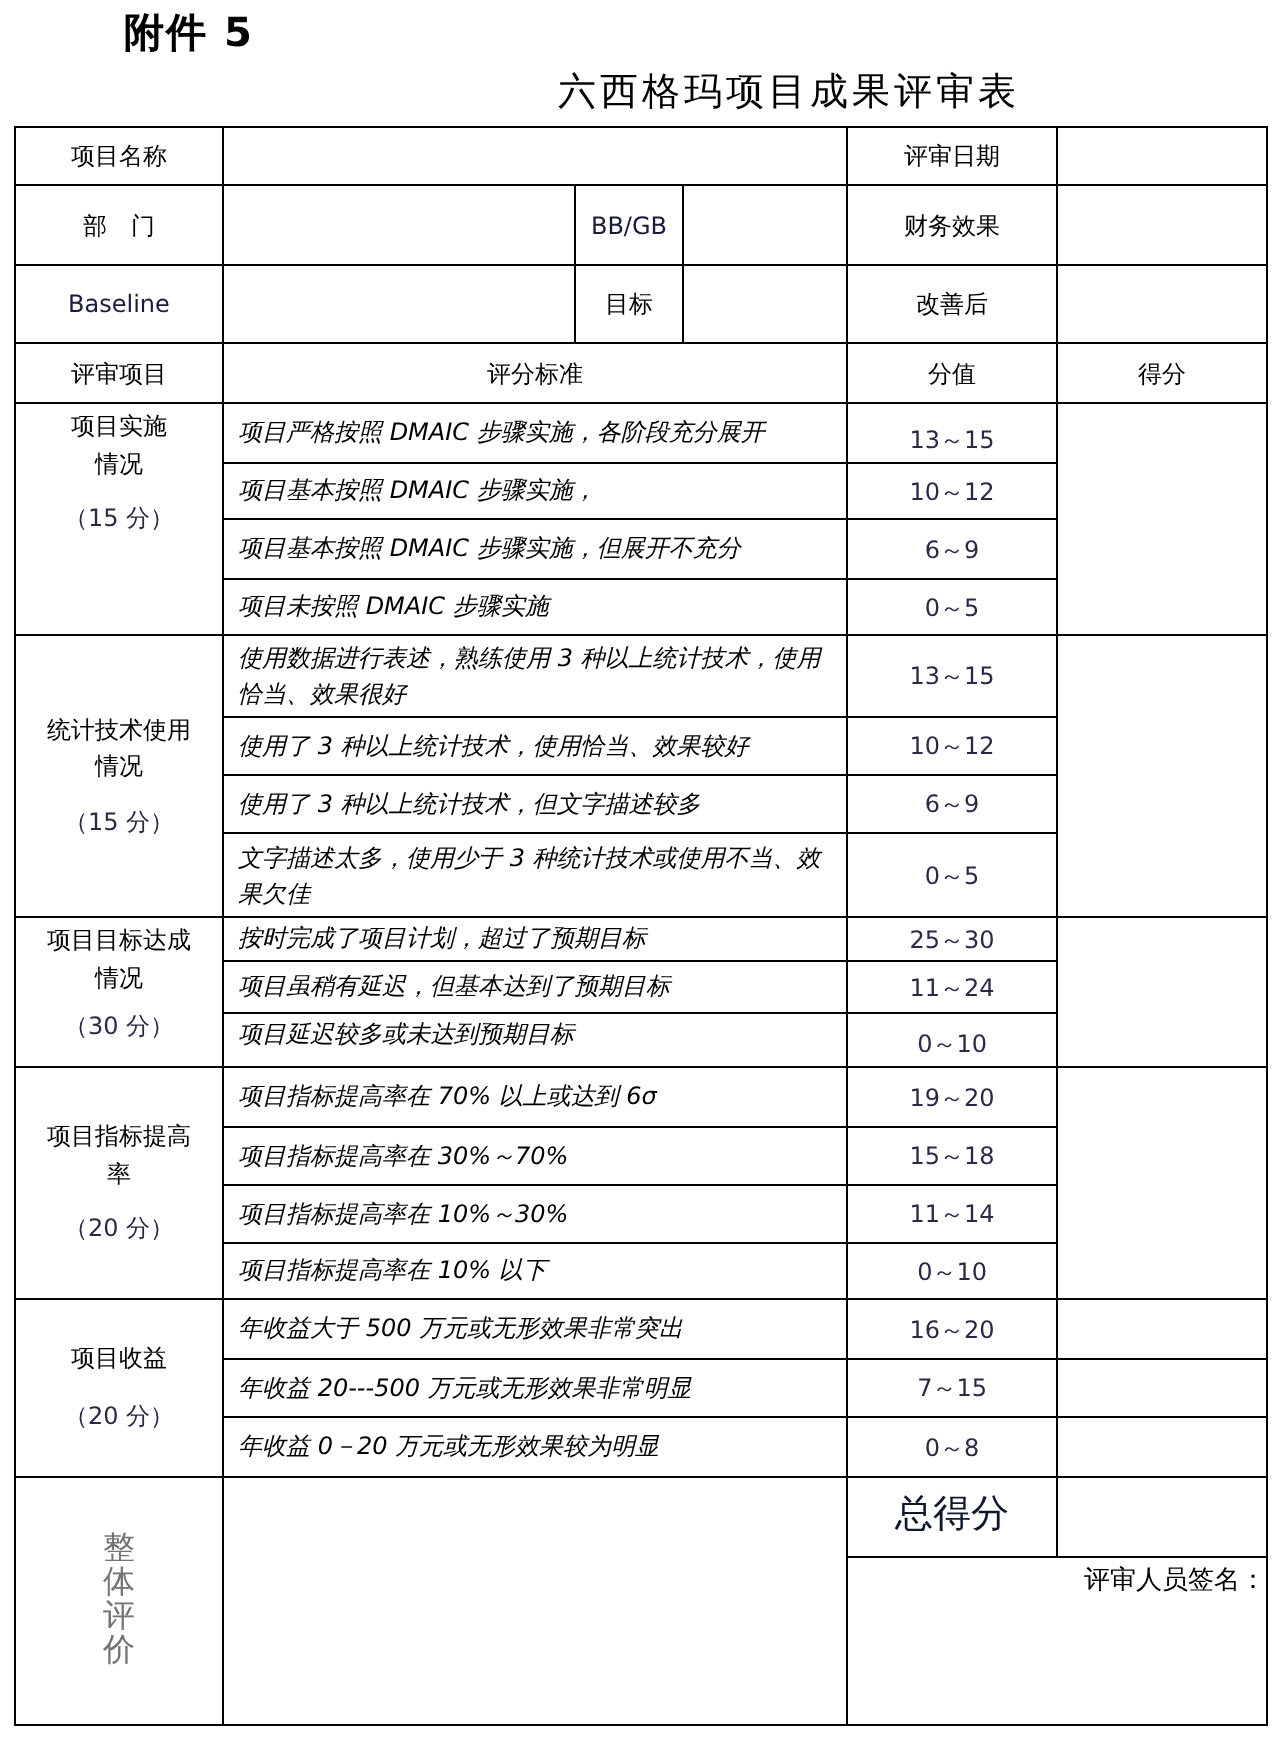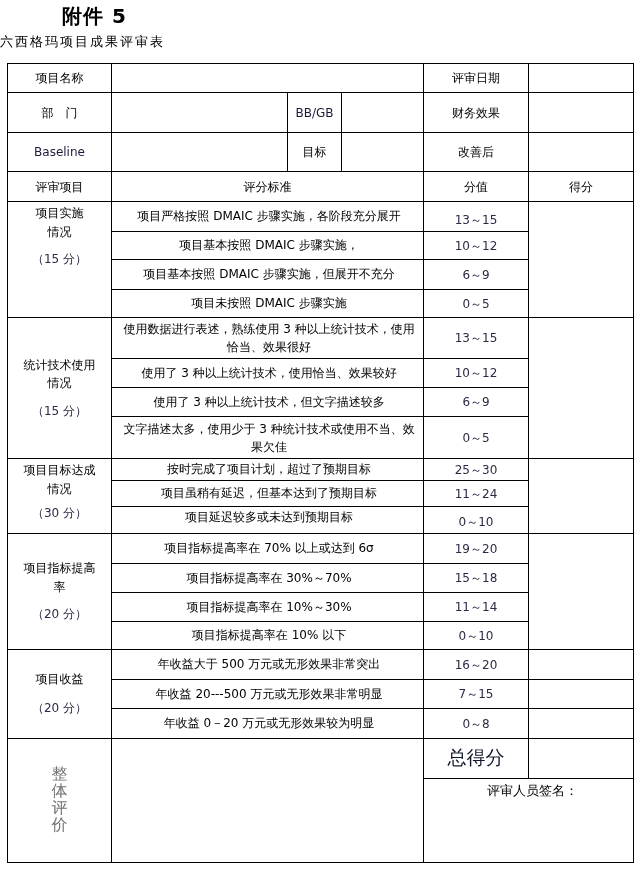--- a/index.html
+++ b/index.html
@@ -1,30 +1,30 @@
 <!DOCTYPE html>
 <html><head>
 <meta charset="utf-8">
 <style>
   html, body { margin: 0; padding: 0; background: #ffffff; }
   body { width: 641px; height: 877px; position: relative; overflow: hidden;
          font-family: "DejaVu Sans", "Liberation Sans", sans-serif; color: #000; }
   .attach { position: absolute; left: 14px; top: 3px; font-size: 20px; font-weight: bold; letter-spacing: 1px; margin-left: 48px; }
-  .title { position: absolute; left: 0; width: 510px; top: 33px; text-align: left; font-size: 13px; letter-spacing: 2px; }
+  .title { position: absolute; left: 0; width: 510px; top: 33px; text-align: right; font-size: 19px; letter-spacing: 2px; }
   table { position: absolute; left: 7px; top: 63px; border-collapse: collapse; table-layout: fixed; width: 626px; }
   td { border: 1.5px solid #000; padding: 0; font-size: 12px; text-align: center; vertical-align: middle; line-height: 1.5; }
-  td.crit { text-align: center; padding-left: 7px; padding-right: 4px; line-height: 1.75; }
+  td.crit { text-align: left; padding-left: 7px; padding-right: 4px; line-height: 1.75; font-style: italic; }
   td.cat { line-height: 1.55; }
   td.cat .pts { display: block; margin-top: 9px; text-align: center; }
   td.cat.top { vertical-align: top; padding-top: 2px; }
   .en { color: #1a1a3a; }
   .num { color: #2a2a44; }
   .vert { font-family: "DejaVu Serif", "Liberation Serif", serif; font-size: 16px; color: #737373; line-height: 1.05; display: inline-block; width: 18px; word-break: break-all; }
   .total { font-family: Liberation Sans, sans-serif; font-size: 19px; color: #0f172a; }
-  .sign { text-align: center; vertical-align: top; padding-left: 8px; padding-top: 2px; font-size: 13px; }
+  .sign { text-align: right; vertical-align: top; padding-left: 8px; padding-top: 2px; font-size: 13px; }
 </style>
 </head>
 <body>
 
 <div class="attach">附件 5</div>
 <div class="title">六西格玛项目成果评审表</div>
 
 <table>
   <colgroup>
     <col style="width:104px">

